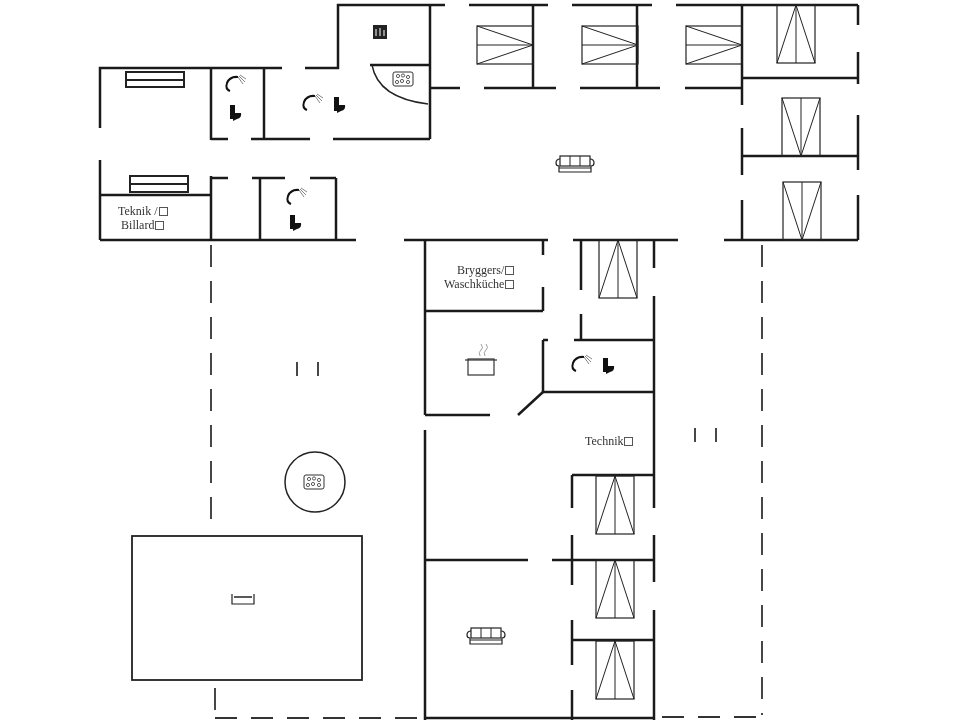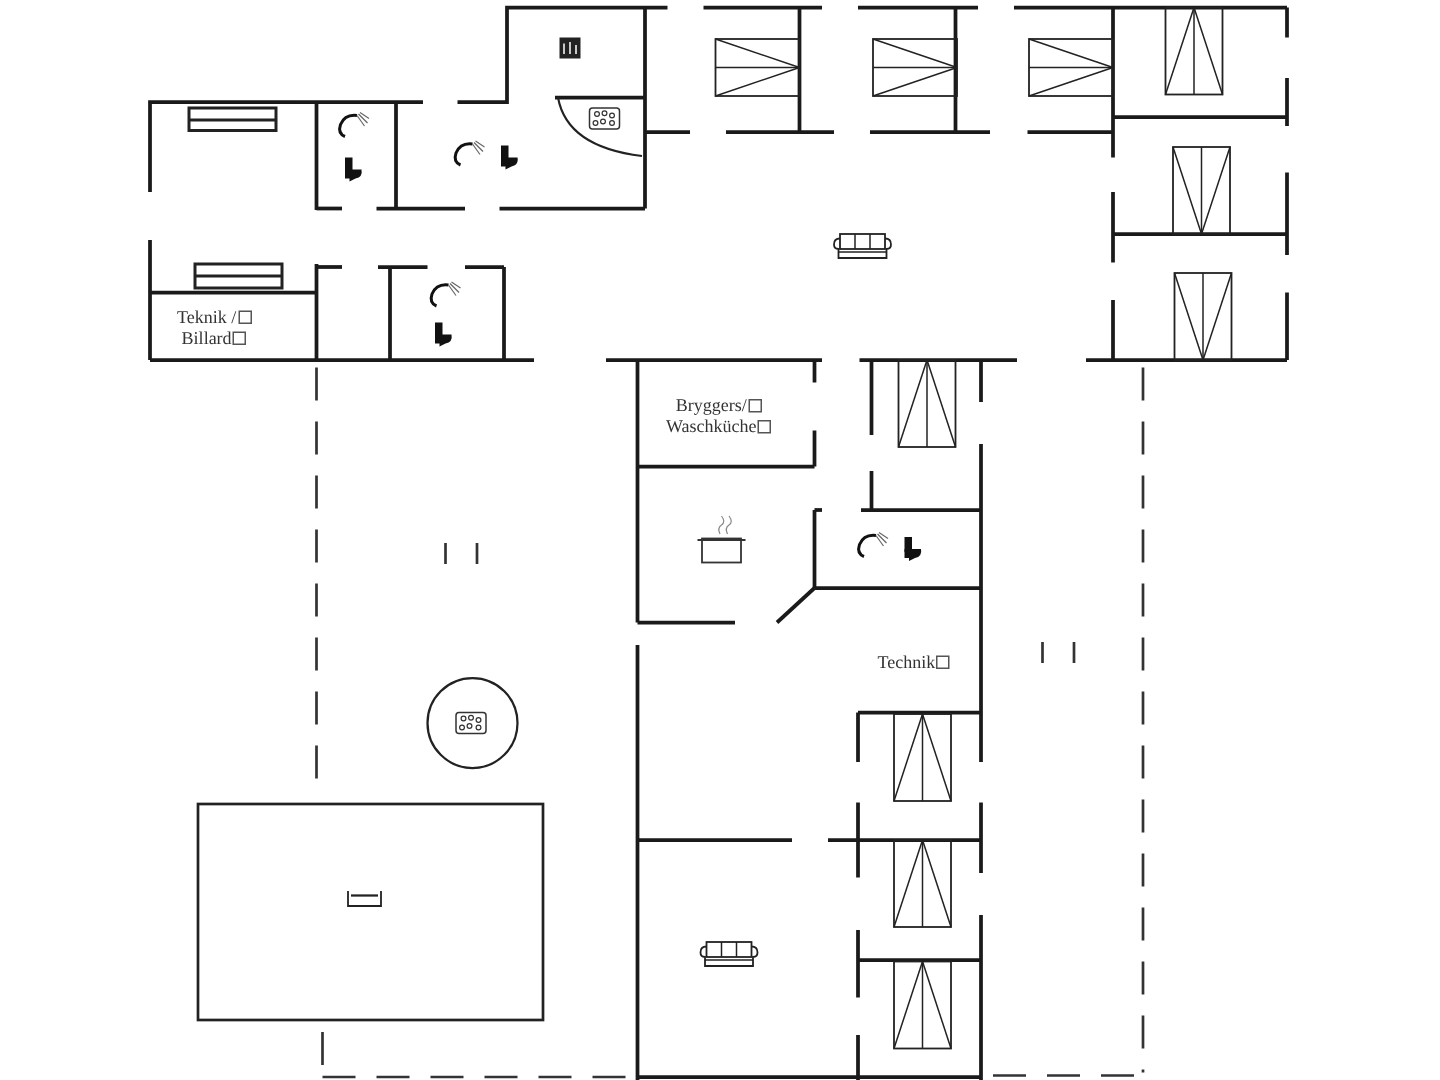--- a/index.html
+++ b/index.html
@@ -200,20 +200,20 @@
     <path d="M232,594 L232,604 L254,604 L254,594" fill="none" stroke="#222" stroke-width="1.2"></path>
     <line x1="234" y1="597" x2="252" y2="597" stroke="#222" stroke-width="1.5"></line>
   </g>
 </svg>
 
 <div class="lbl" style="left:118px; top:204px;">
   <span>Teknik /</span><span class="box"></span><br>
   <span>Billard</span><span class="box"></span>
 </div>
 
-<div class="lbl" style="left:444px; top:263px; text-align:center;">
+<div class="lbl" style="left:444px; top:263px; text-align:right;">
   <span>Bryggers/</span><span class="box"></span><br>
   <span>Waschküche</span><span class="box"></span>
 </div>
 
 <div class="lbl" style="left:585px; top:434px;">
   <span>Technik</span><span class="box"></span>
 </div>
 
 </body></html>

